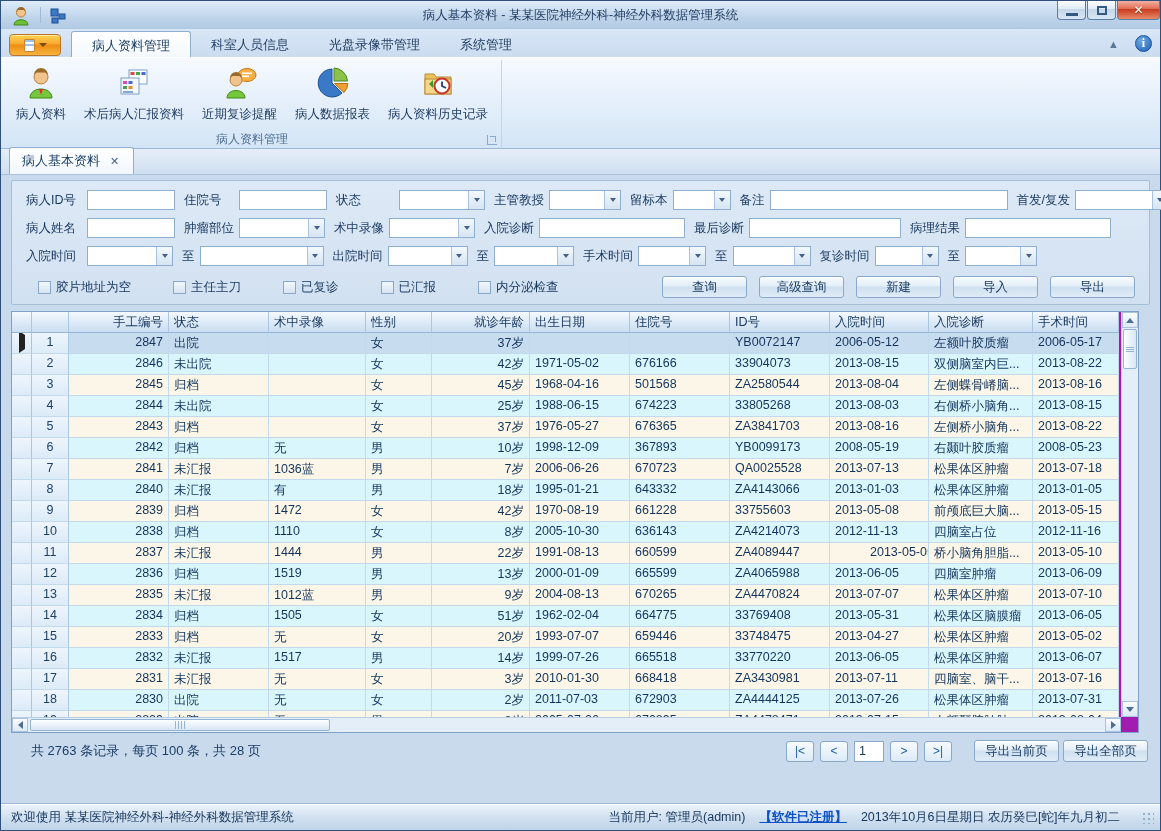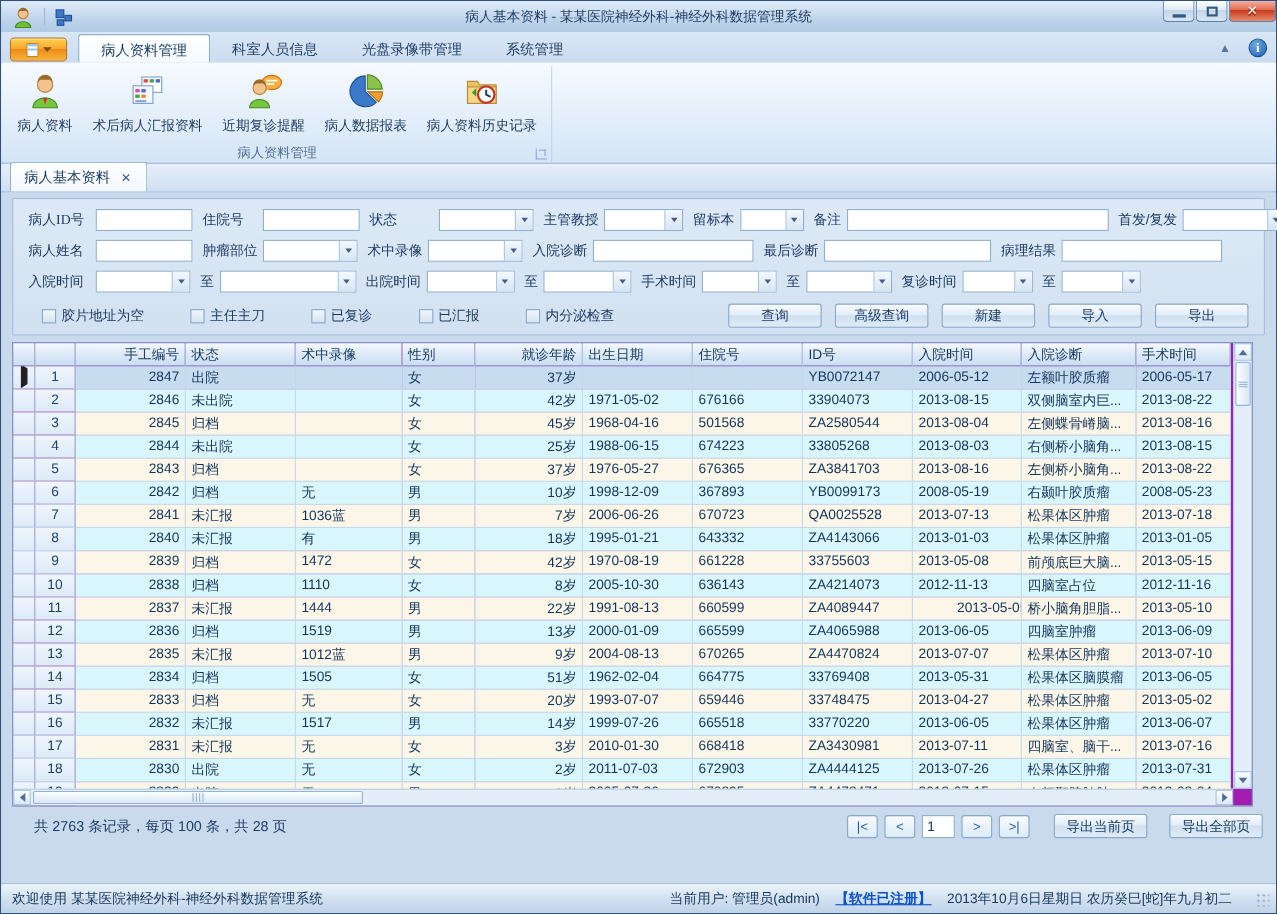--- a/index.html
+++ b/index.html
@@ -116,21 +116,21 @@
     display:flex; align-items:center; justify-content:center; gap:2px; }
   .hthumb i { width:1px; height:8px; background:#93b4d6; display:block; }
 
   
   .gridfooter { height:34px; display:flex; align-items:center; padding:2px 2px 0 20px; }
   .recsum { font-size:13px; color:#1c3f66; }
   .pager { margin-left:auto; display:flex; align-items:center; gap:6px; margin-right:22px; }
   .pbtn { width:28px; height:21px; border:1px solid #89a9cc; border-radius:3px; background:linear-gradient(#f8fbfe,#dcebf7);
     color:#1f5fae; font-size:12px; display:flex; align-items:center; justify-content:center; }
   .pagebox { width:30px; height:21px; border:1px solid #89a9cc; background:#fff; font-size:12.5px; color:#16365c; padding:2px 4px; }
-  .exports { display:flex; gap:20px; }
+  .exports { display:flex; gap:4px; }
 
   
   .statusbar { height:26px; background:linear-gradient(#eaf2fa,#cfdfef 55%,#bfd4e9); border-top:1px solid #fff;
     box-shadow: 0 -1px 0 #9cb8d6; display:flex; align-items:center; padding:0 6px 0 10px; font-size:12.5px; color:#16365c; }
   .sb-right { margin-left:auto; display:flex; align-items:center; gap:14px; }
   .reglink { color:#0a50c8; font-weight:bold; text-decoration:underline; }
   .grip9 { width:12px; height:12px; margin-left:8px; background:
     radial-gradient(circle at 2px 2px,#8fa9c4 1px,transparent 1.2px),
     radial-gradient(circle at 7px 7px,#8fa9c4 1px,transparent 1.2px); background-size:5px 5px; opacity:.9; }
 </style>
@@ -249,21 +249,21 @@
       <span class="x">✕</span>
     </div>
   </div>
 
   <div class="content">
 
     <div class="filterpanel">
       <div id="filter-rows">
           <div class="frow">
             <span class="ffield">
-              <label style="width: 56px; font-family: Liberation Serif, serif;">病人ID号</label>
+              <label style="width: 56px;">病人ID号</label>
               <span class="tbox" style="width: 88px; display: inline-block;"></span>
             </span>
             <span class="ffield">
               <label style="width: 50px;">住院号</label>
               <span class="tbox" style="width: 88px; display: inline-block;"></span>
             </span>
             <span class="ffield">
               <label style="width: 58px;">状态</label>
               <span class="combo" style="width: 86px; display: inline-block;">
                 <span class="dbtn"></span>

